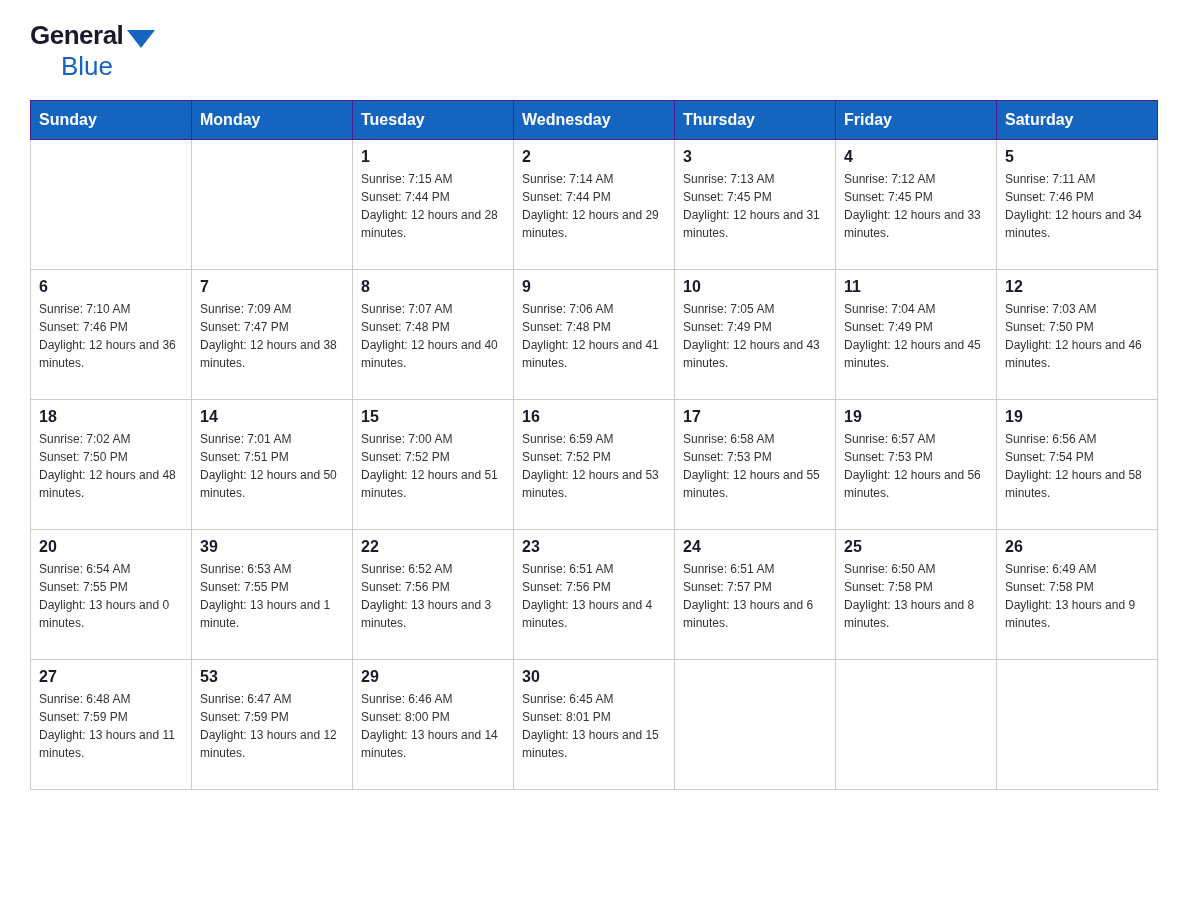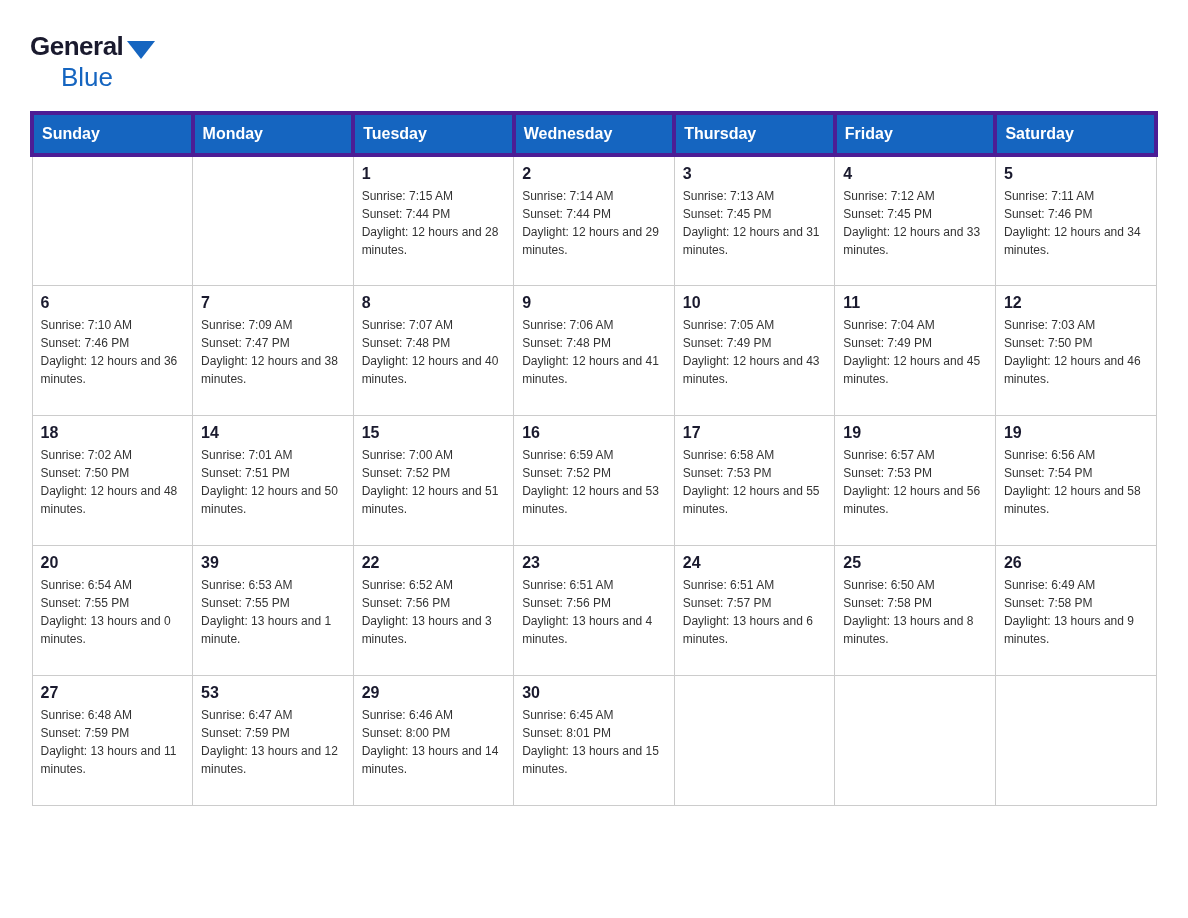--- a/index.html
+++ b/index.html
@@ -14,21 +14,20 @@
     .header {
       display: flex;
       justify-content: space-between;
       align-items: flex-start;
       margin-bottom: 18px;
     }
     .logo {
       display: flex;
       flex-direction: column;
       align-items: flex-start;
-      margin-top: 11px;
     }
     .logo-general {
       font-size: 26px;
       font-weight: bold;
       color: #1a1a2e;
       letter-spacing: -0.5px;
     }
     .logo-arrow {
       width: 0;
       height: 0;
@@ -63,21 +62,21 @@
       border-collapse: collapse;
       border: 1px solid #bbb;
     }
     .calendar thead th {
       background-color: #1565c0;
       color: #fff;
       font-size: 16px;
       font-weight: bold;
       padding: 10px 8px;
       text-align: left;
-      border: 4px solid #4c1d95;
+      border: 1px solid #4c1d95;
     }
     .calendar tbody td {
       vertical-align: top;
       border: 1px solid #ccc;
       padding: 8px 8px;
       width: 14.28%;
       min-height: 120px;
       font-size: 13px;
       color: #333;
     }

